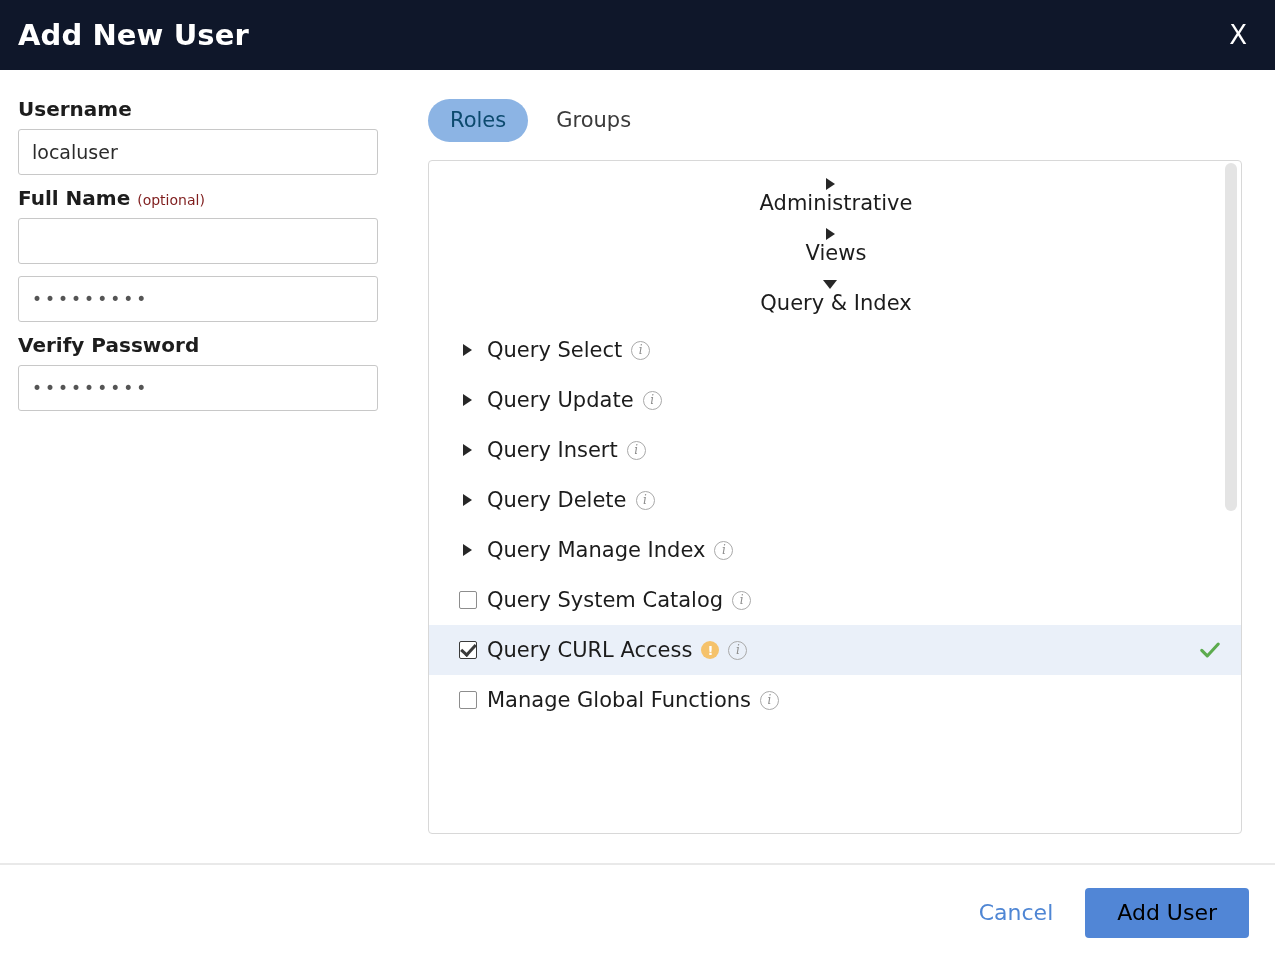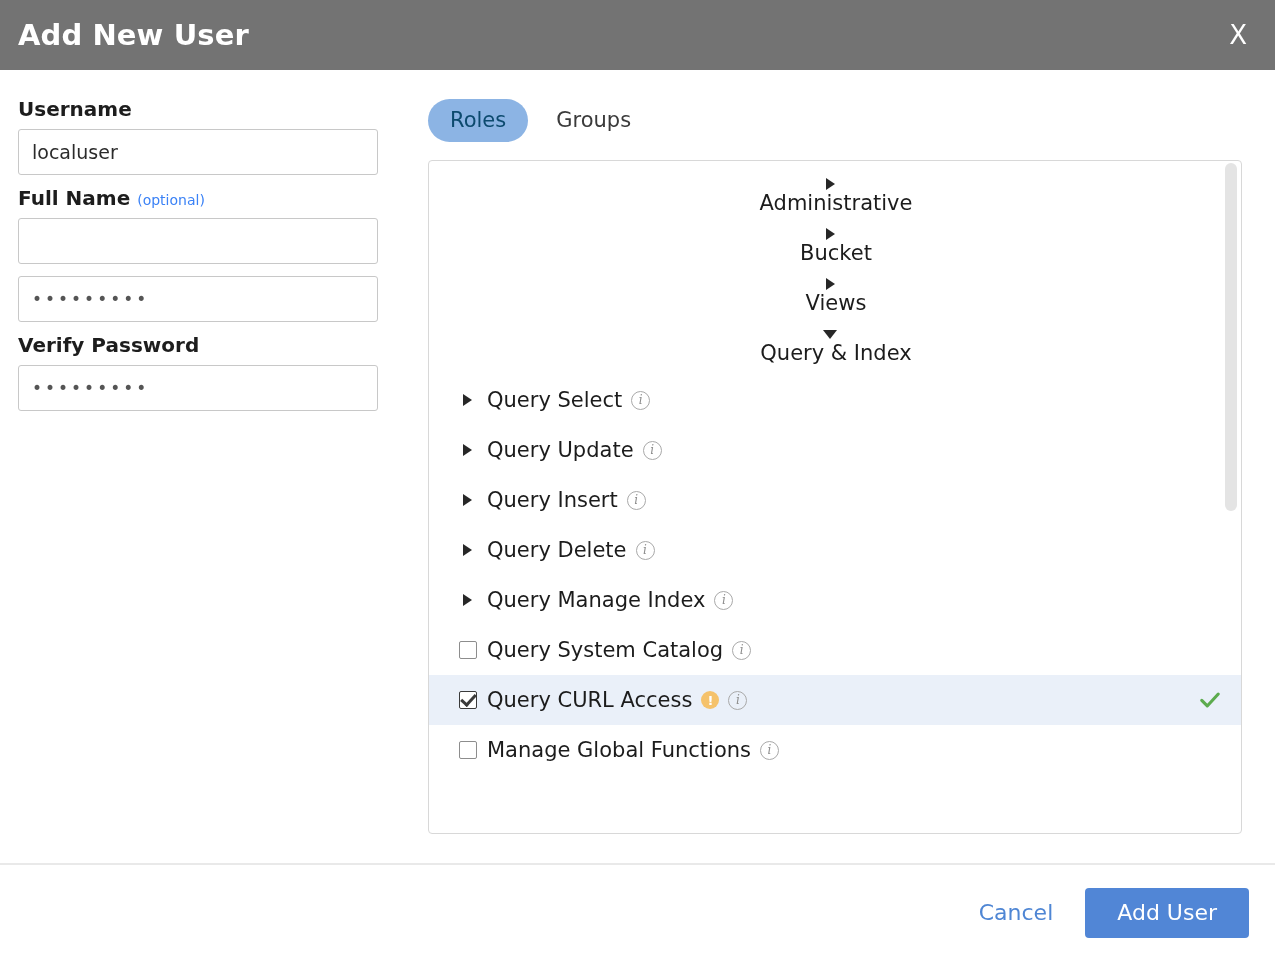--- a/index.html
+++ b/index.html
@@ -22,21 +22,21 @@
     background: #ffffff;
     box-sizing: border-box;
   }
 
   
   .dialog-header {
     position: absolute;
     left: 0; top: 0;
     width: 1275px;
     height: 70px;
-    background: #737373;
+    background: #0f172a;
     display: flex;
     align-items: center;
     justify-content: space-between;
     box-sizing: border-box;
     padding: 0 22px 0 18px;
   }
   .dialog-title {
     color: #ffffff;
     font-size: 29px;
     font-weight: 600;
@@ -75,21 +75,21 @@
     font-size: 20px;
     font-weight: 700;
     color: #1d1d1d;
     margin: 0 0 9px 0;
     line-height: 1.1;
     display: block;
   }
   .field-label .optional {
     font-size: 14px;
     font-weight: 400;
-    color: #3b82f6;
+    color: #7f1d1d;
   }
   .text-input {
     display: block;
     width: 360px;
     height: 46px;
     box-sizing: border-box;
     border: 1px solid #c8c8c8;
     border-radius: 3px;
     background: #ffffff;
     padding: 0 13px;
@@ -318,21 +318,21 @@
     font-size: 22px;
     color: #4f86d4;
     background: none;
     border: none;
     cursor: pointer;
     font-family: "DejaVu Sans", "Liberation Sans", sans-serif;
     padding: 6px 4px;
   }
   .add-user-btn {
     font-size: 22px;
-    color: #ffffff;
+    color: #000000;
     background: #5186d6;
     border: none;
     border-radius: 4px;
     padding: 0 32px;
     height: 50px;
     cursor: pointer;
     font-family: "DejaVu Sans", "Liberation Sans", sans-serif;
   }
 </style>
 </head>
@@ -378,24 +378,20 @@
         </div>
 
       <div class="roles-panel">
         <div class="roles-list" id="roles-tree">
             <div class="role-row level-0">
               <span class="tri"></span>
               <span class="role-label">Administrative</span>
             </div>
             <div class="role-row level-0">
               <span class="tri"></span>
-              <span class="role-label">Bucket</span>
-            </div>
-            <div class="role-row level-0">
-              <span class="tri"></span>
               <span class="role-label">Views</span>
             </div>
             <div class="role-row level-0">
               <span class="tri open"></span>
               <span class="role-label">Query &amp; Index</span>
             </div>
             <div class="role-row level-1">
               <span class="tri"></span>
               <span class="role-label">Query Select</span>
               <span class="info-icon">i</span>

